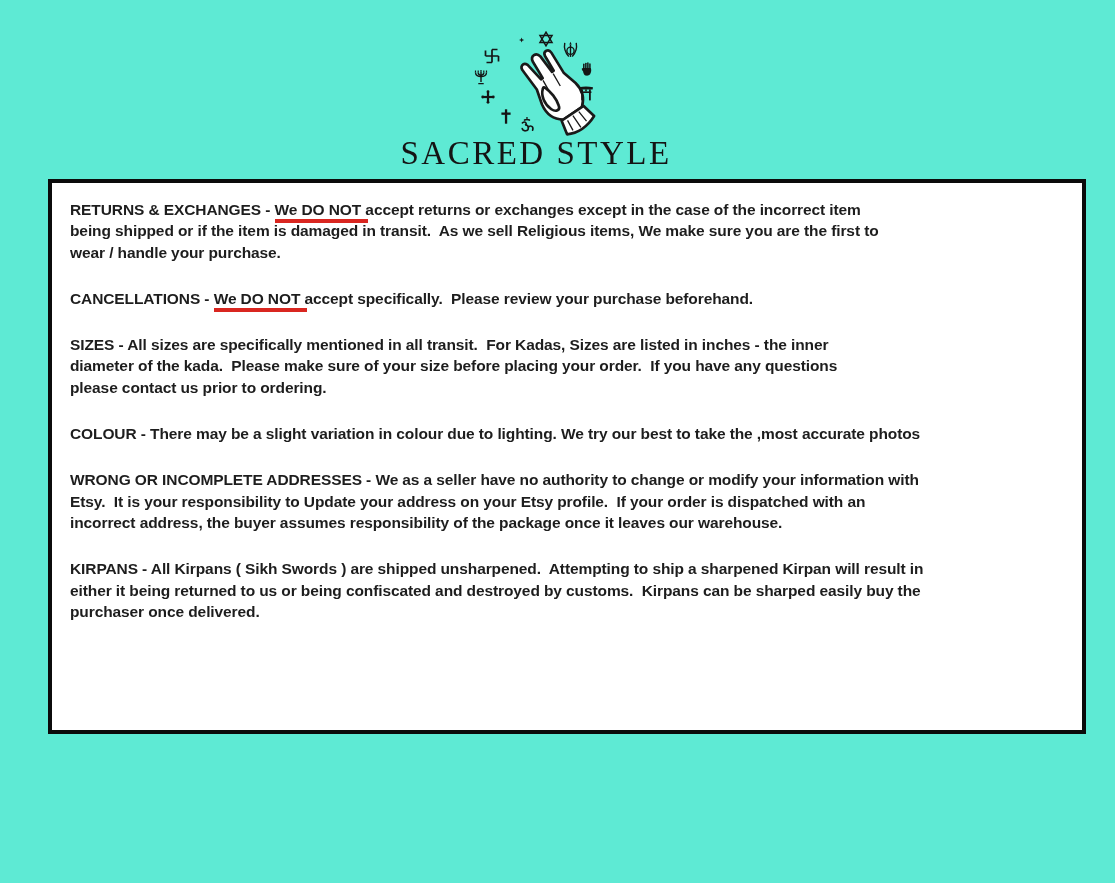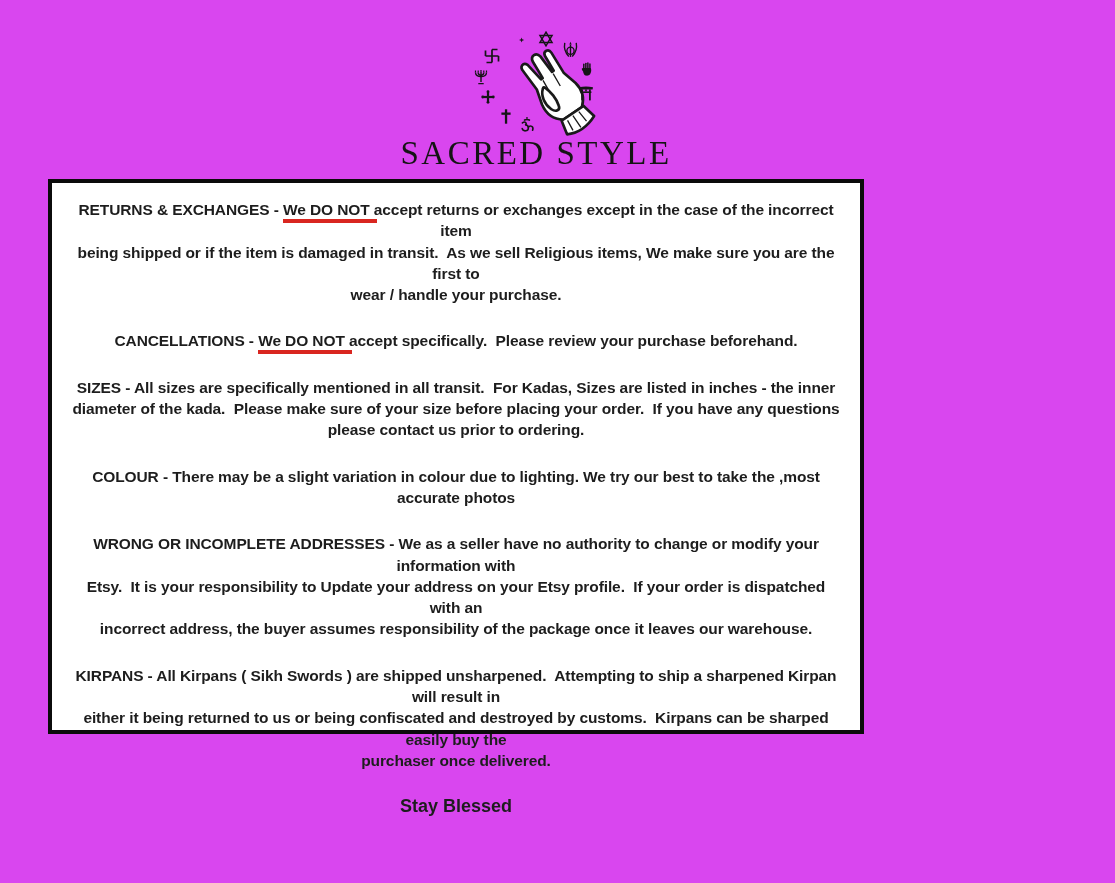--- a/index.html
+++ b/index.html
@@ -1,37 +1,36 @@
 <!DOCTYPE html>
 <html><head>
 <meta charset="utf-8">
 <style>
   * { margin:0; padding:0; box-sizing:border-box; }
   html,body { background:#ffffff; }
   .page {
-    position:relative; width:1115px; height:883px; background:#d946ef;
+    position:relative; width:1115px; height:883px; background:#5eead4;
     font-family:"Liberation Sans", sans-serif; overflow:hidden;
   }
 
   
   .brand-header { position:absolute; left:0; top:0; width:1115px; height:178px; }
   .hands { position:absolute; left:494px; top:44px; width:118px; height:102px; }
   .sym { position:absolute; line-height:0; }
   .brand-name {
     position:absolute; left:536px; top:135px; transform:translateX(-50%);
     font-family:"Liberation Serif", serif; font-size:33px; font-weight:400;
     letter-spacing:2.5px; color:#141414; white-space:nowrap;
   }
 
   
   .policy-box {
-    position:absolute; left:48px; top:179px; width:816px; height:555px;
+    position:absolute; left:48px; top:179px; width:1038px; height:555px;
     border:4px solid #0b0b0b; background:#ffffff;
     padding:16px 18px 0 18px;
-    text-align:center;
   }
   .policy-box p {
     font-size:15.5px; font-weight:700; color:#1d1d1d;
     line-height:21.3px; letter-spacing:-0.1px;
     white-space:pre-wrap; margin:0 0 25px 0;
   }
   .policy-box p.extra-gap { margin-top:20px; }
   .em-red {
     border-bottom:4px solid #d92620;
     padding:0 7px 1px 0; margin-right:-7px;
@@ -162,16 +161,15 @@
 
     <p>WRONG OR INCOMPLETE ADDRESSES - We as a seller have no authority to change or modify your information with
 Etsy.  It is your responsibility to Update your address on your Etsy profile.  If your order is dispatched with an
 incorrect address, the buyer assumes responsibility of the package once it leaves our warehouse.</p>
 
     <p>KIRPANS - All Kirpans ( Sikh Swords ) are shipped unsharpened.  Attempting to ship a sharpened Kirpan will result in
 either it being returned to us or being confiscated and destroyed by customs.  Kirpans can be sharped easily buy the
 purchaser once delivered.</p>
 
 
-    <p class="signoff">Stay Blessed</p>
   </div>
 
 </div>
 
 </body></html>

